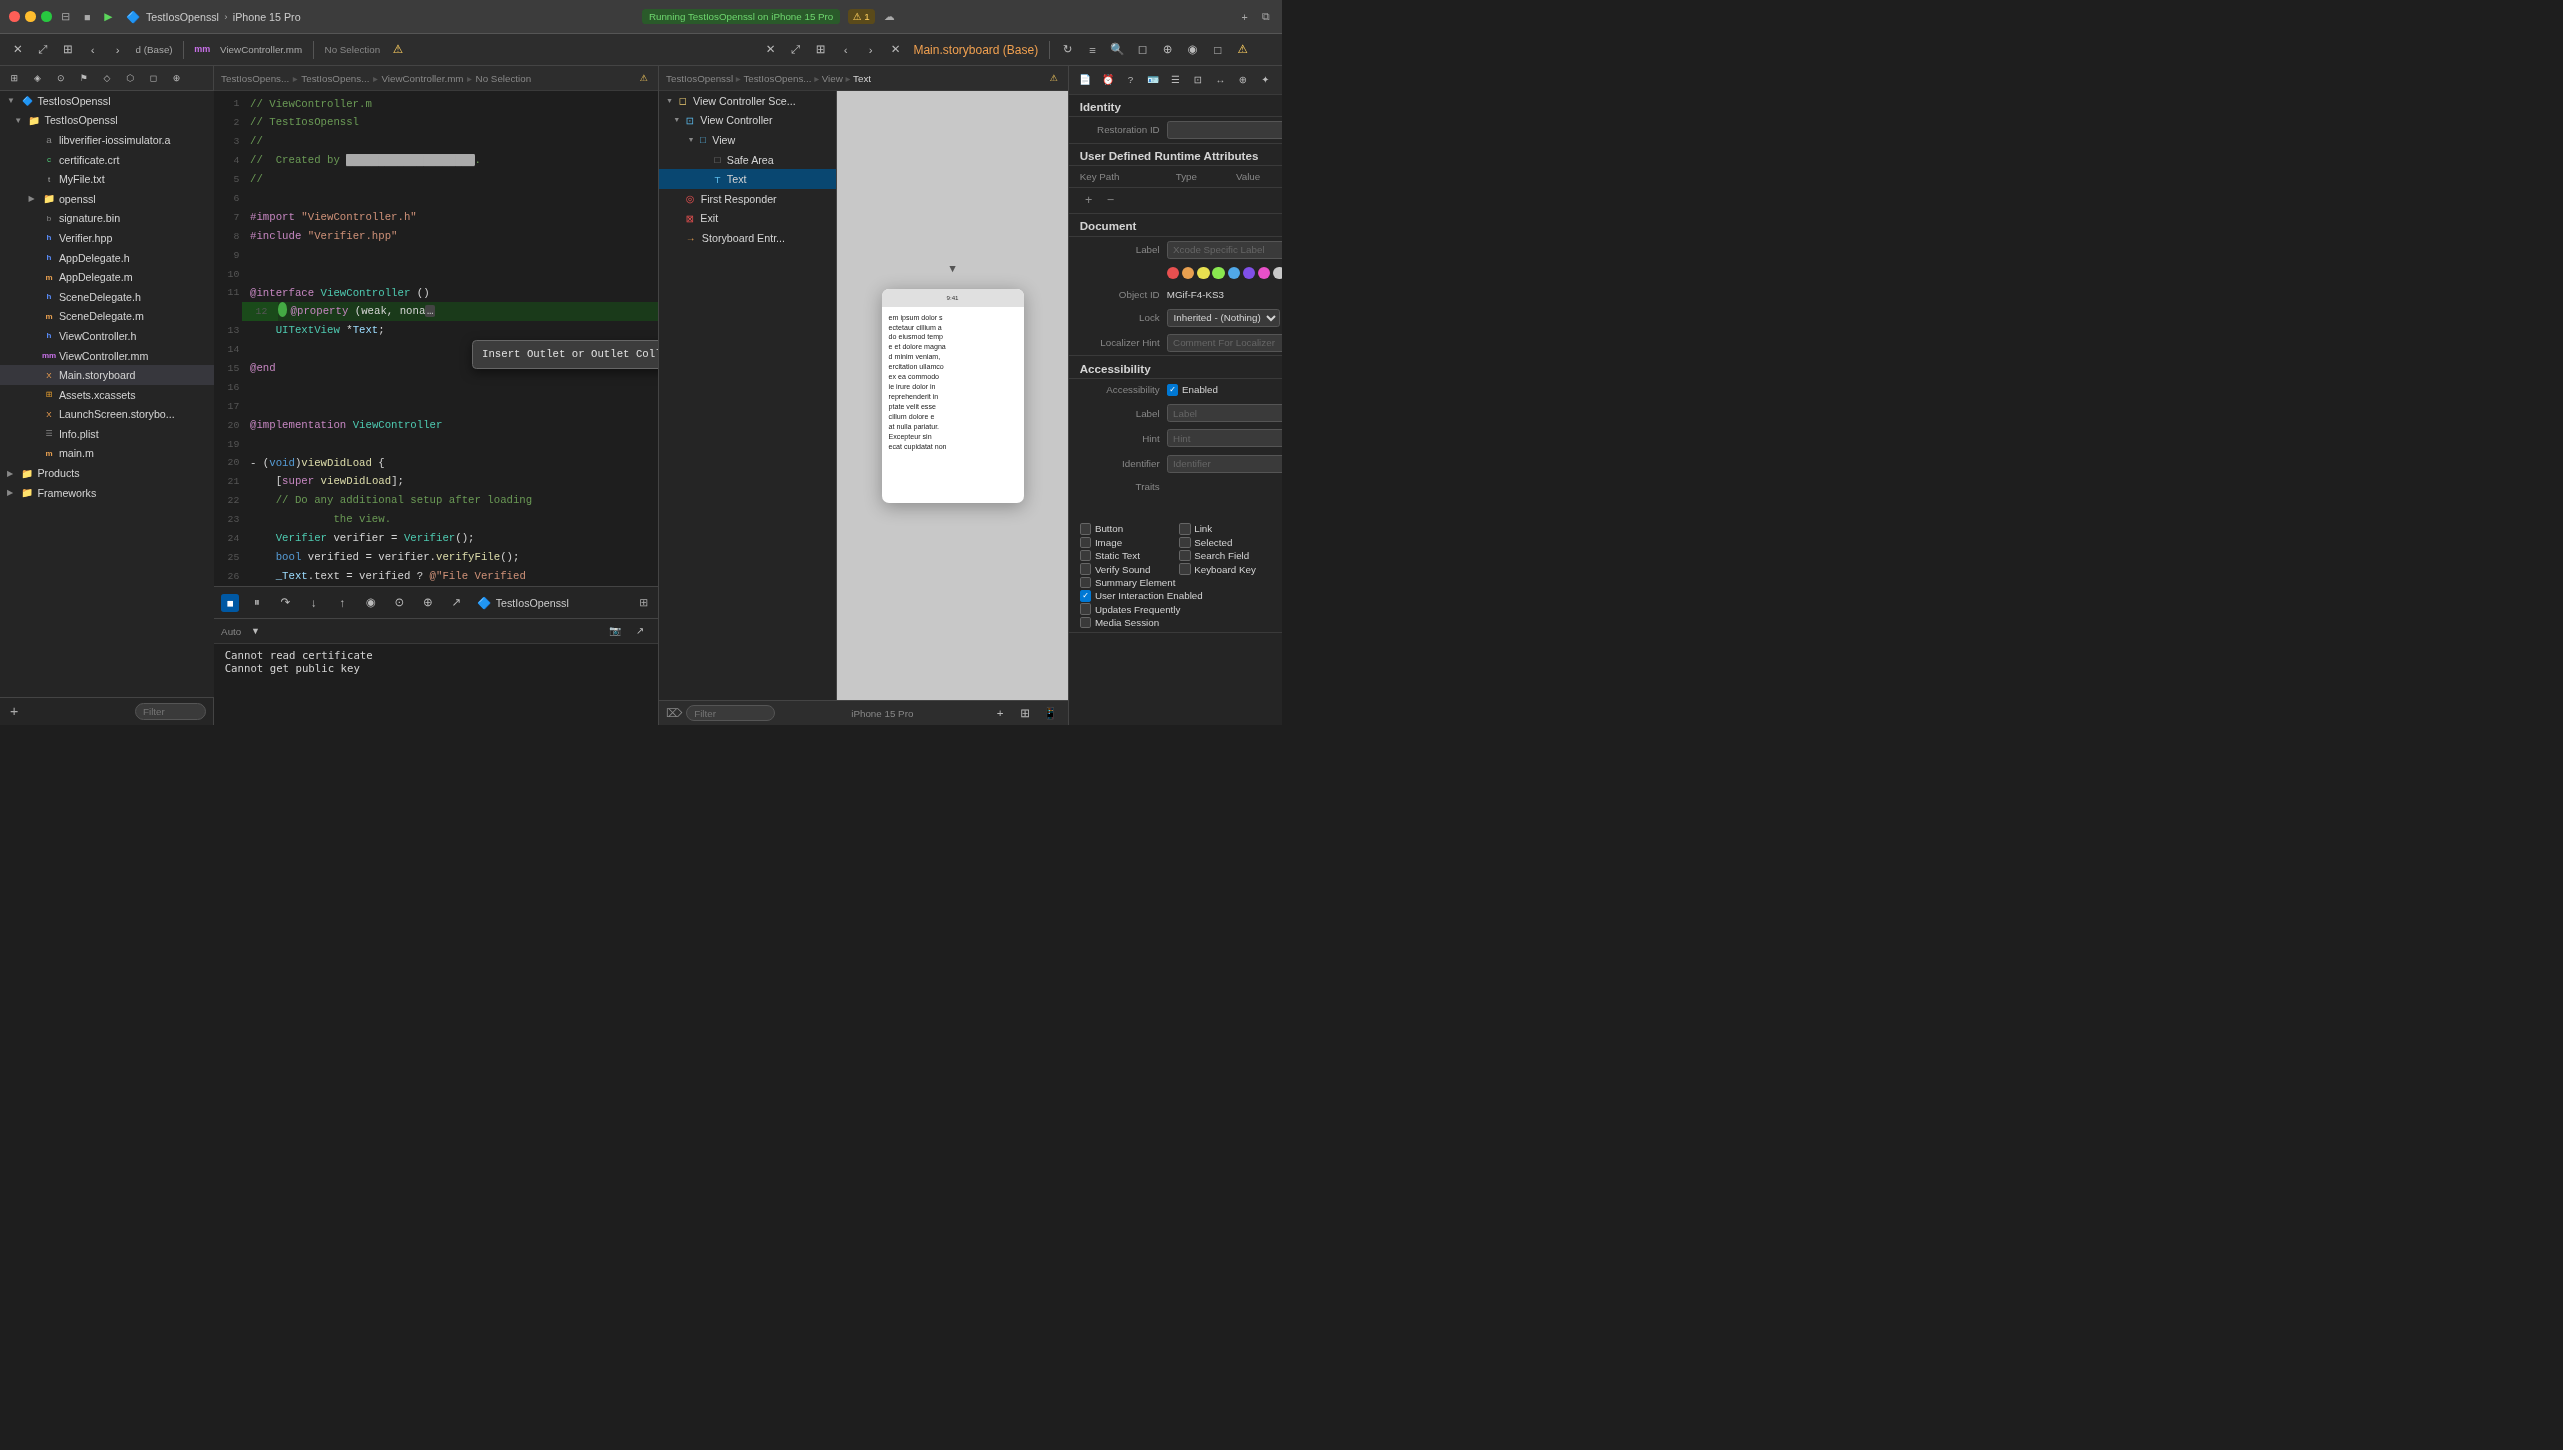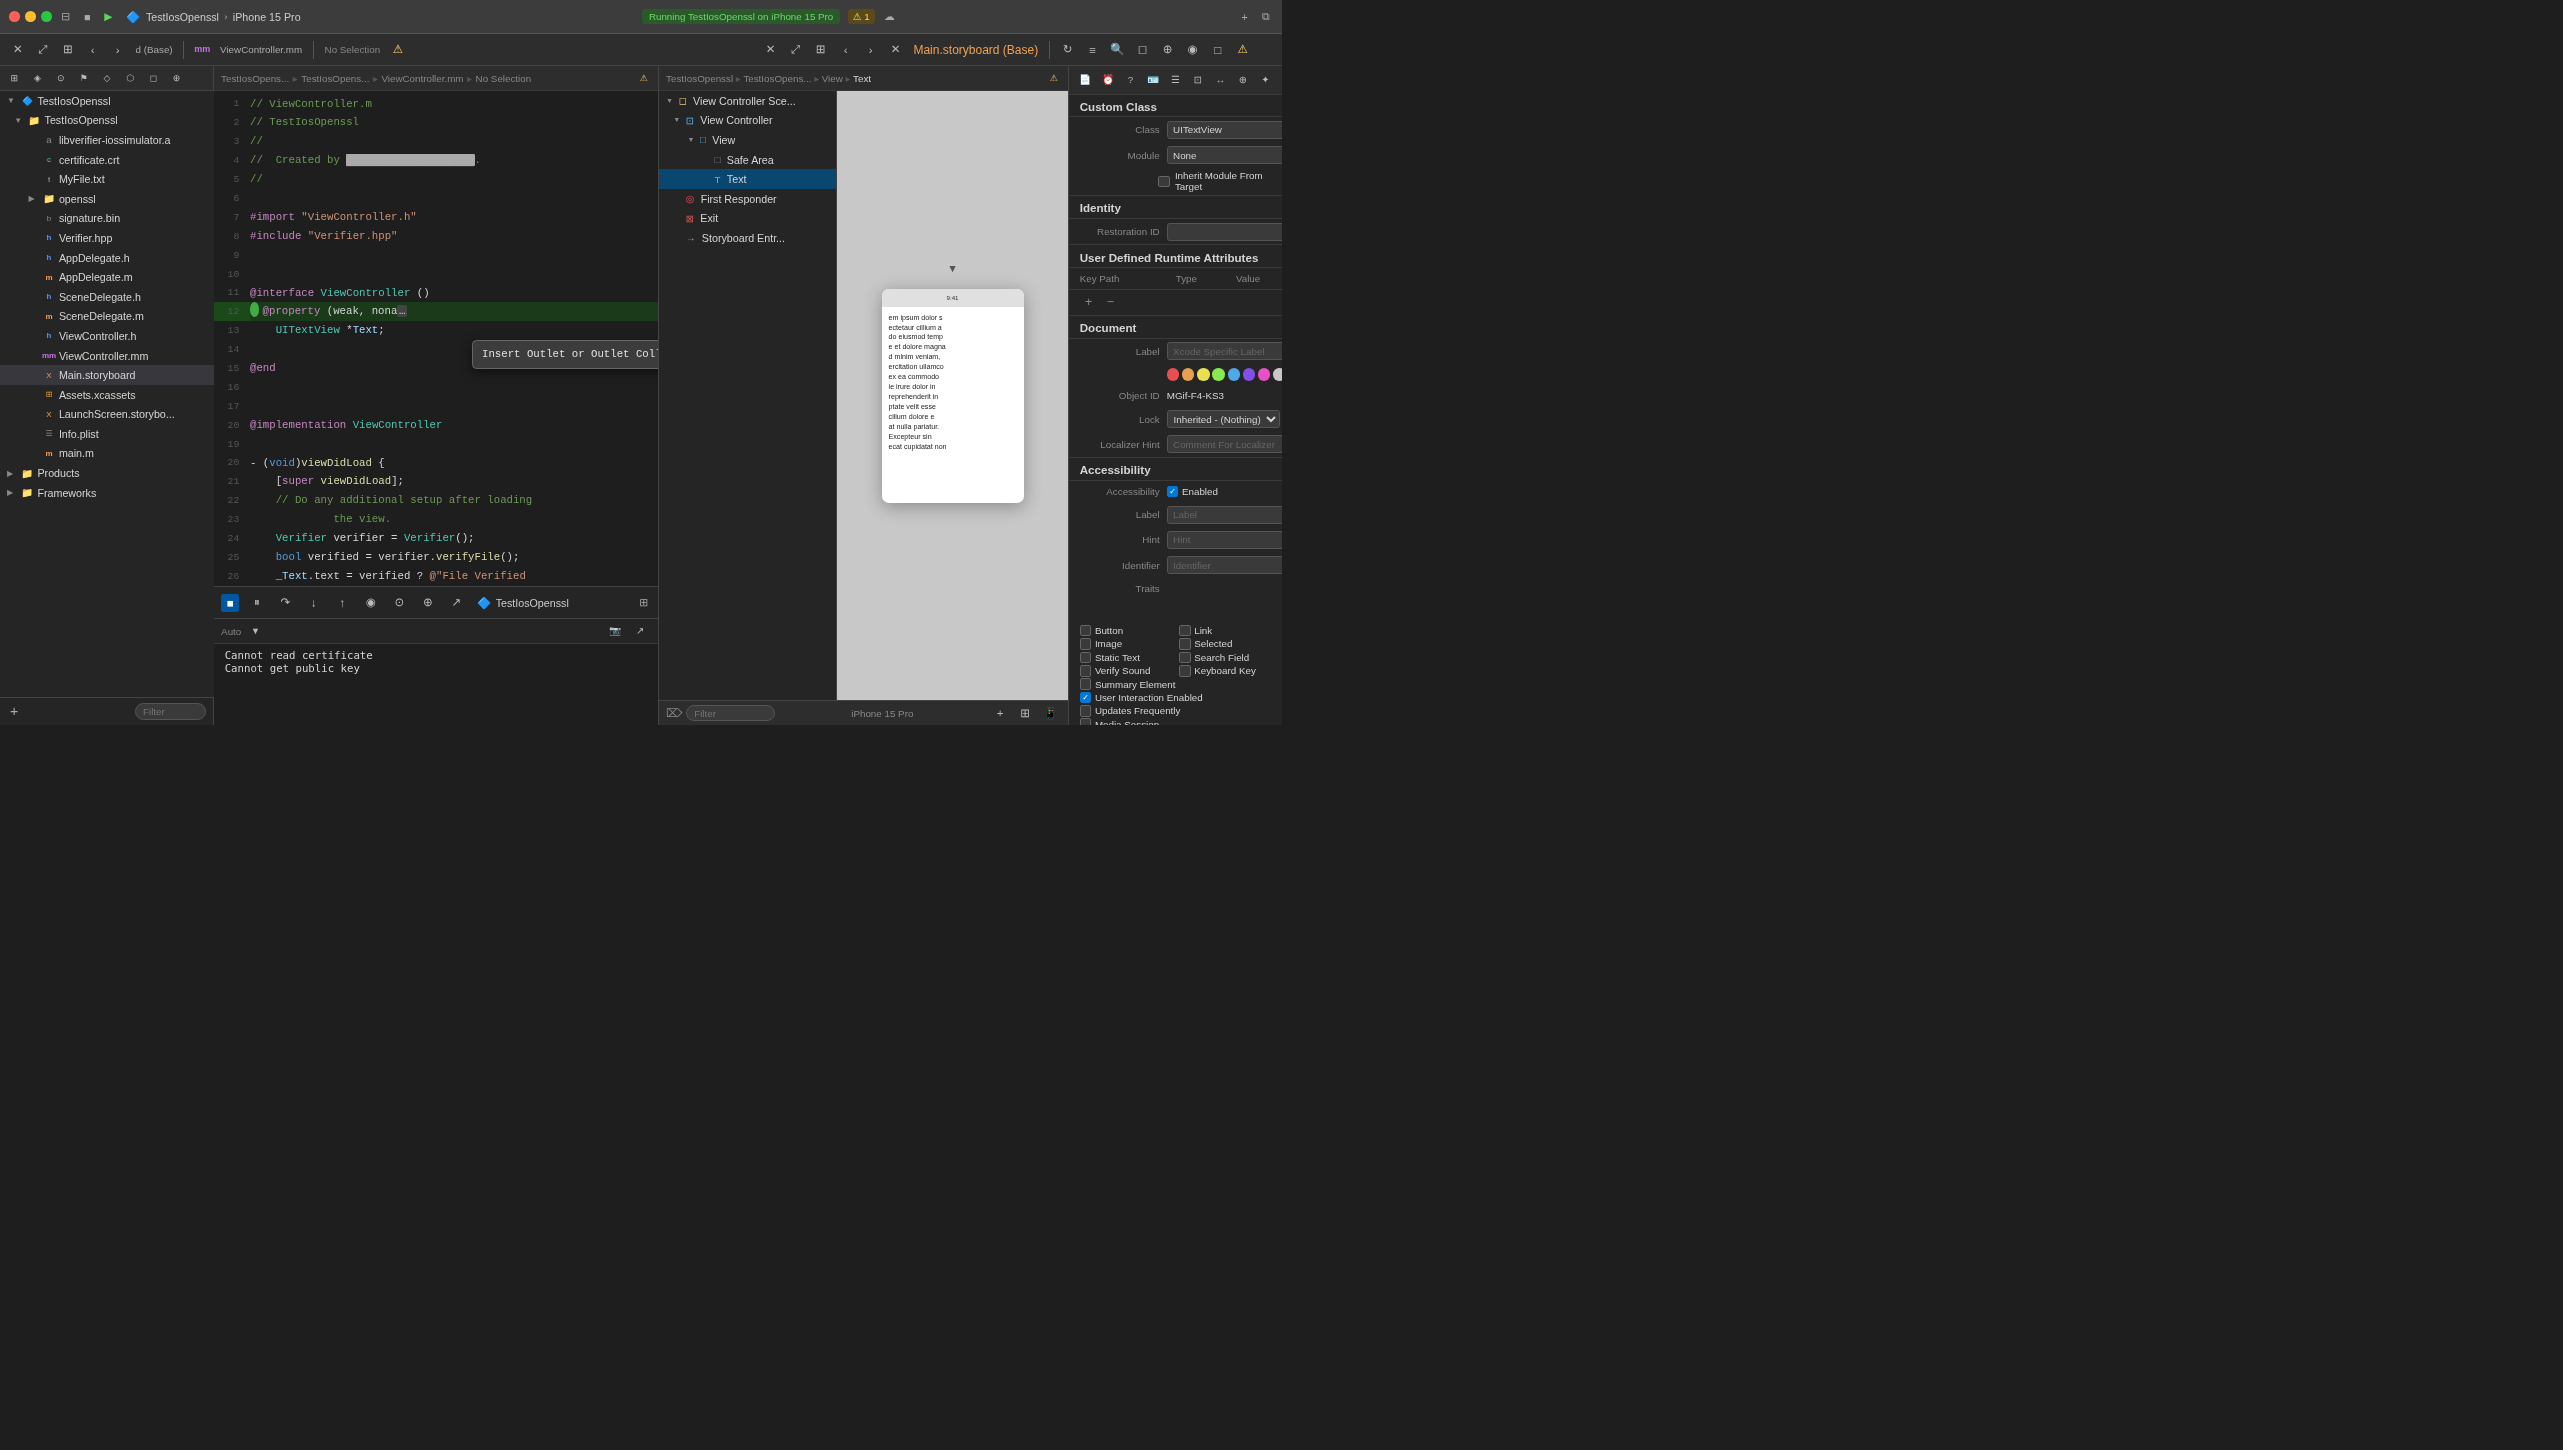--- a/index.html
+++ b/index.html
@@ -351,21 +351,21 @@
             <span class="line-content"></span>
           </div>
           <div class="code-line">
             <span class="line-num">10</span>
             <span class="line-content"></span>
           </div>
           <div class="code-line">
             <span class="line-num">11</span>
             <span class="line-content"><span style="color:#c586c0;">@interface</span> <span style="color:#4ec9b0;">ViewController</span> ()</span>
           </div>
-          <div class="code-line" style="background:#1a3a1a;">
+          <div class="code-line" style="background:#1a3a1a;margin-left:28px;">
             <span class="line-num" style="background:#1a4a1a;">12</span>
             <span style="display:inline-block;width:9px;height:14.2px;background:#4a4;border-radius:50%;margin-right:3.6px;vertical-align:middle;flex-shrink:0;"></span>
             <span class="line-content"><span style="color:#c586c0;">@property</span> (weak, nona<span style="background:#444;padding:0 1.8px;border-radius:1.8px;">…</span></span>
           </div>
           <div class="code-line">
             <span class="line-num">13</span>
             <span class="line-content">    <span style="color:#4ec9b0;">UITextView</span> *<span style="color:#9cdcfe;">Text</span>;</span>
           </div>
           <div class="code-line">
             <span class="line-num">14</span>
@@ -573,38 +573,20 @@
         <div class="tool-btn" style="font-size:9.8px;">⏰</div>
         <div class="tool-btn" style="font-size:9.8px;">?</div>
         <div class="tool-btn" style="font-size:9.8px;">🪪</div>
         <div class="tool-btn" style="font-size:9.8px;">☰</div>
         <div class="tool-btn" style="font-size:9.8px;">⊡</div>
         <div class="tool-btn" style="font-size:9.8px;">↔</div>
         <div class="tool-btn" style="font-size:9.8px;">⊕</div>
         <div class="tool-btn" style="font-size:9.8px;">✦</div>
       </div>
 
-      <div class="inspector-section">
-        <div class="inspector-section-title">Custom Class</div>
-        <div class="inspector-row">
-          <span class="inspector-label">Class</span>
-          <div style="flex:1;display:flex;align-items:center;gap:3.6px;">
-            <input class="inspector-input" value="UITextView" style="flex: 1 1 0%;">
-
-          </div>
-        </div>
-        <div class="inspector-row">
-          <span class="inspector-label">Module</span>
-          <input class="inspector-input" value="None" style="">
-        </div>
-        <div class="checkbox-row">
-          <div class="checkbox"></div>
-          <span class="checkbox-label">Inherit Module From Target</span>
-        </div>
-      </div>
 
       <div class="inspector-section">
         <div class="inspector-section-title">Identity</div>
         <div class="inspector-row">
           <span class="inspector-label">Restoration ID</span>
           <input class="inspector-input" placeholder="" style="">
         </div>
       </div>
 
       <div class="inspector-section">

